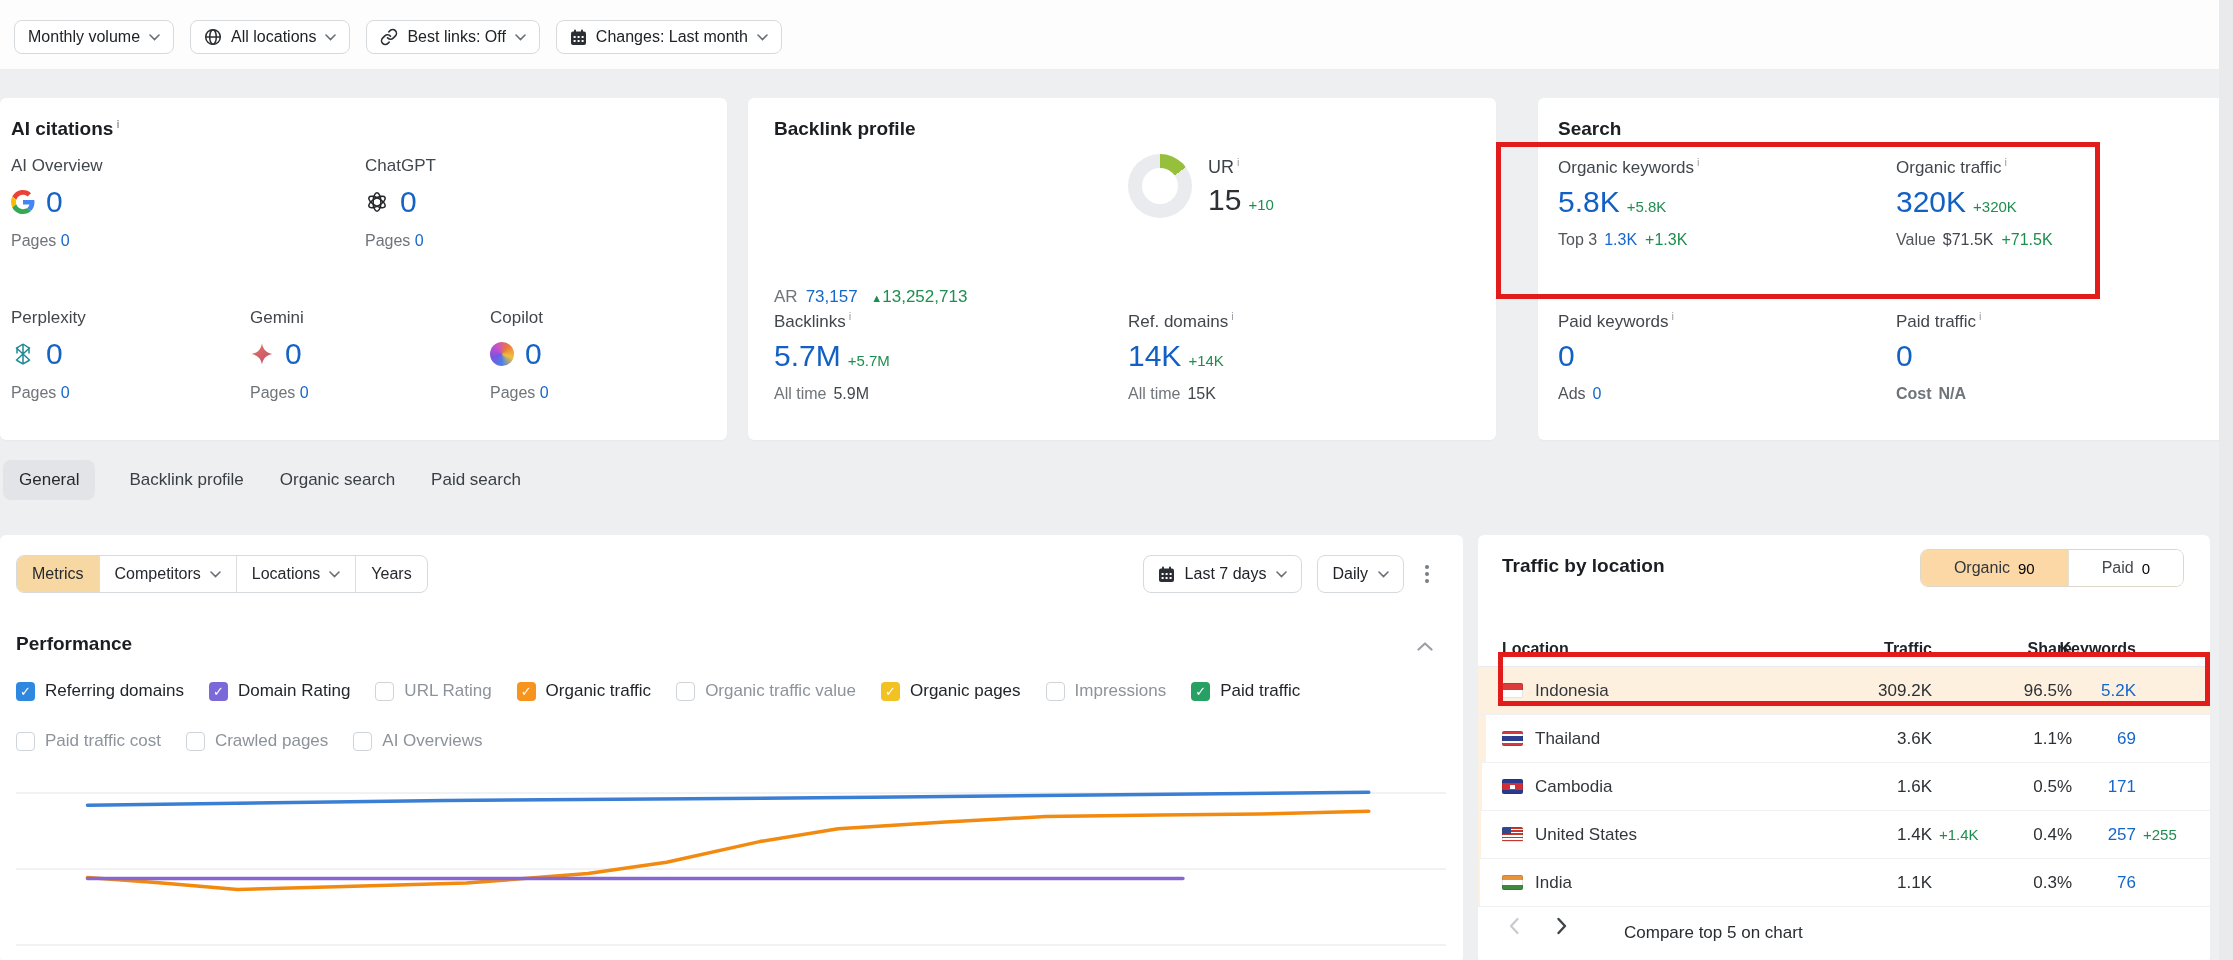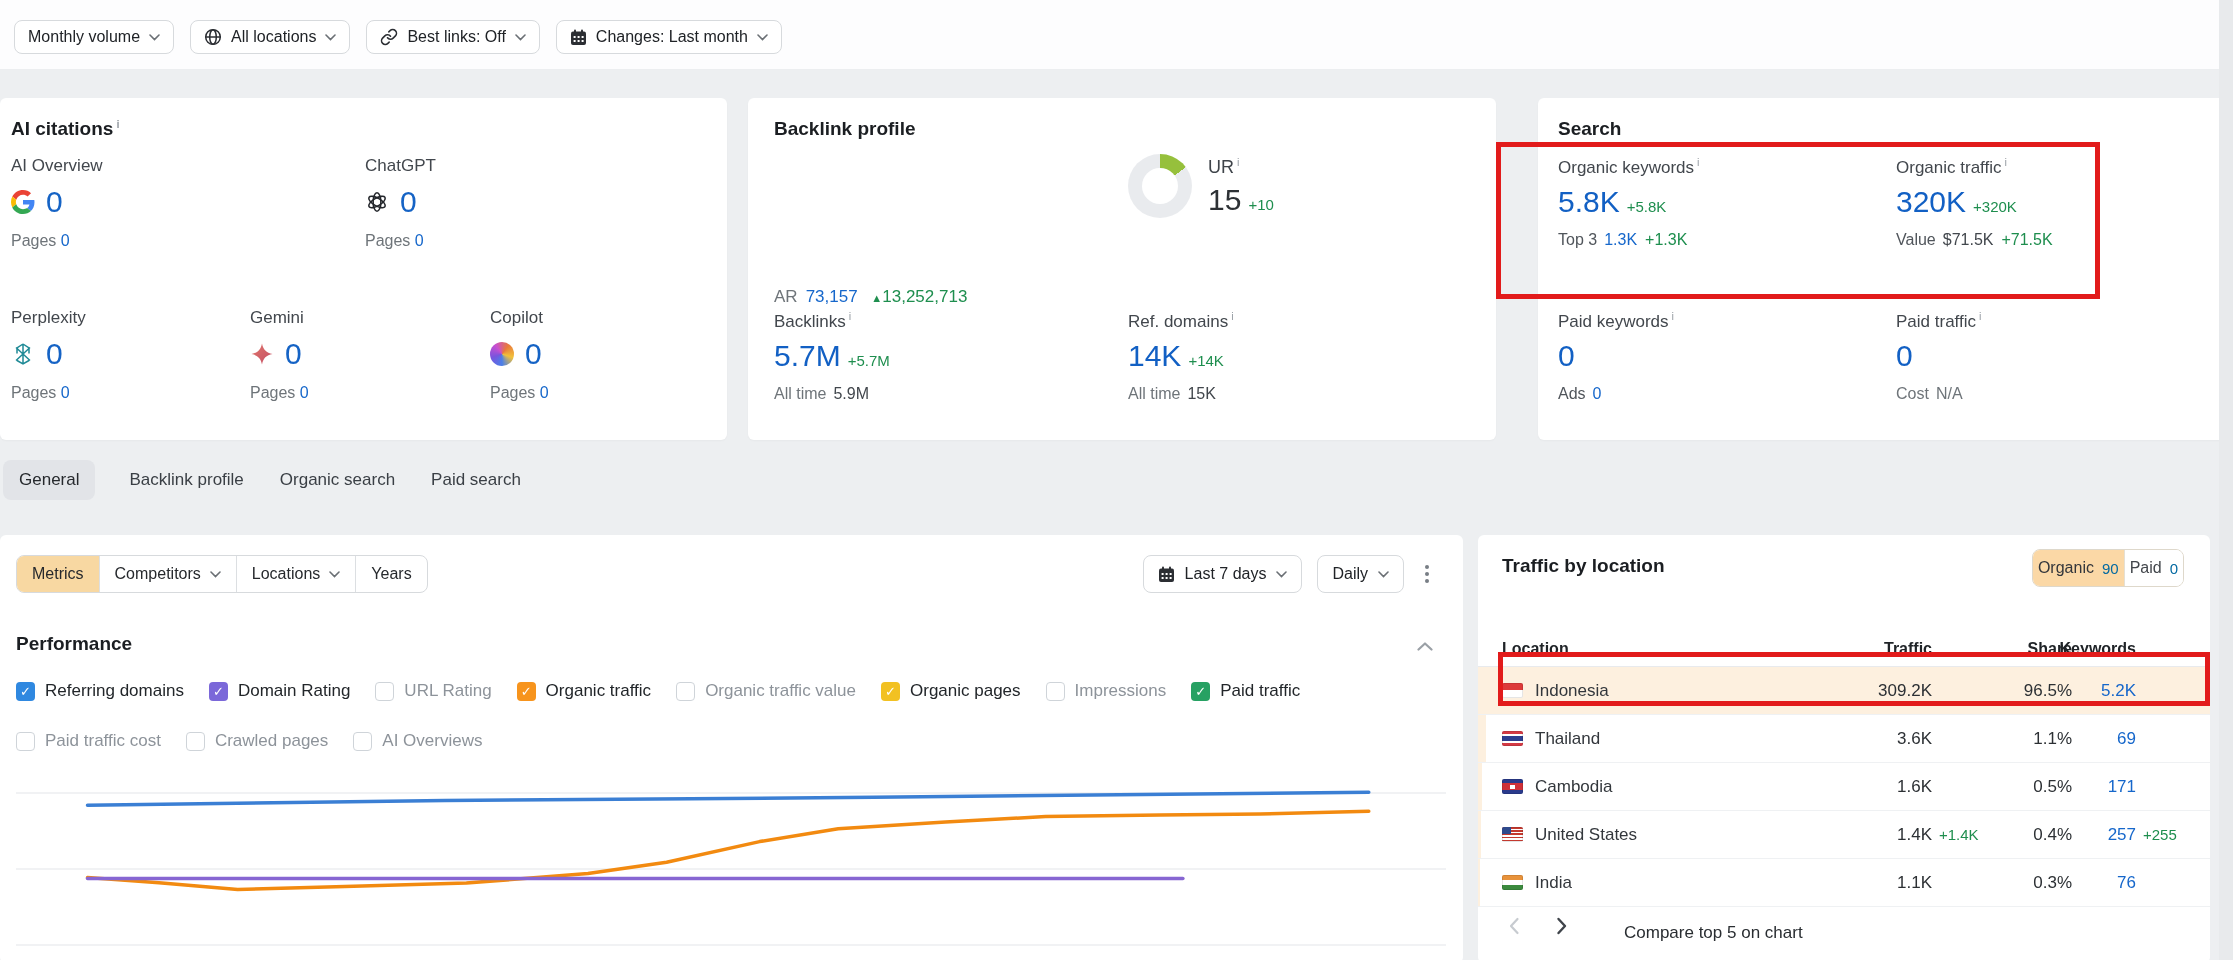--- a/index.html
+++ b/index.html
@@ -21,21 +21,21 @@
   .info { font-size:11px; color:#9aa0a6; vertical-align:super; margin-left:3px; font-style:normal; cursor:pointer; }
 
   
   .ai-item { position:absolute; }
   .ai-label { font-size:17px; color:#42474d; }
   .ai-valrow { margin-top:11px; display:flex; align-items:center; gap:11px; height:30px; }
   .ai-value { font-size:30px; font-weight:500; color:#1563c5; }
   .subrow { margin-top:15px; font-size:16px; color:#6e7479; }
   .blue { color:#1667cb; }
   .dkval { color:#42474d; }
-  .muted { color:#a9afb5; }
+  .muted { color:#a9afb5;font-weight:bold; }
   .green { color:#1e8e4e; }
 
   
   .donut-block { position:absolute; display:flex; gap:16px; }
   .donut { width:64px; height:64px; border-radius:50%; position:relative; }
   .donut::after { content:""; position:absolute; inset:14px; background:#fff; border-radius:50%; }
   .dlabel { font-size:18px; color:#3f444a; margin-top:2px; }
   .dvalue { font-size:30px; font-weight:500; color:#2d3135; margin-top:5px; }
   .delta { font-size:15px; font-weight:500; color:#1e8e4e; margin-left:7px; }
   .ar-row { position:absolute; font-size:17px;margin-top:25px; }
@@ -76,24 +76,24 @@
   .cbox { width:19px; height:19px; border-radius:4px; border:1.5px solid #cfd4d9; background:#fff; position:relative; flex:none; }
   .cbox.on { border:none; }
   .cbox.on::after { content:"✓"; position:absolute; inset:0; display:flex; align-items:center; justify-content:center; color:#fff; font-size:13px; font-weight:bold; }
   .metric.off .mlabel { color:#8d939a; }
 
   .chart { position:absolute; left:16px; top:240px; }
 
   
   .tl-title { position:absolute; left:24px; top:20px; font-size:19px; font-weight:bold; color:#1b1e22; }
   .toggle { position:absolute; right:26px; top:14px; display:flex; border:1px solid #ded8cb; border-radius:8px; overflow:hidden; height:38px; }
-  .tseg { display:flex; align-items:center; gap:8px; padding:0 5px; font-size:16px; cursor:pointer; }
+  .tseg { display:flex; align-items:center; gap:8px; padding:0 33px; font-size:16px; cursor:pointer; }
   .tseg.organic { background:#fbd8a6; color:#33363b; }
   .tseg.paid { background:#fff; color:#43474c; border-left:1px solid #e5e0d4; }
-  .tcount { font-size:15px; color:#0369a1; }
+  .tcount { font-size:15px; color:#000000; }
   .tl-header { position:absolute; top:96px; left:0; right:0; height:36px; display:flex; align-items:center; padding:0 22px 0 24px; font-size:16px; font-weight:bold; color:#202428; border-bottom:1px solid #e8eaed; }
   .c-loc { flex:1; display:flex; align-items:center; }
   .c-traffic { width:110px; text-align:right; }
   .c-tdelta { width:58px; padding-left:7px; font-size:15px; }
   .c-share { width:82px; text-align:right; }
   .c-kw { width:64px; text-align:right; }
   .c-kwd { width:52px; padding-left:7px; font-size:15px; }
   .kw-head { width:116px; margin-left:-52px; text-align:right; }
   .tl-rows { position:absolute; top:132px; left:0; right:0; }
   .tl-row { height:48px; display:flex; align-items:center; padding:0 22px 0 24px; border-bottom:1px solid #eff1f3; font-size:17px; color:#2c3034; cursor:pointer; }

